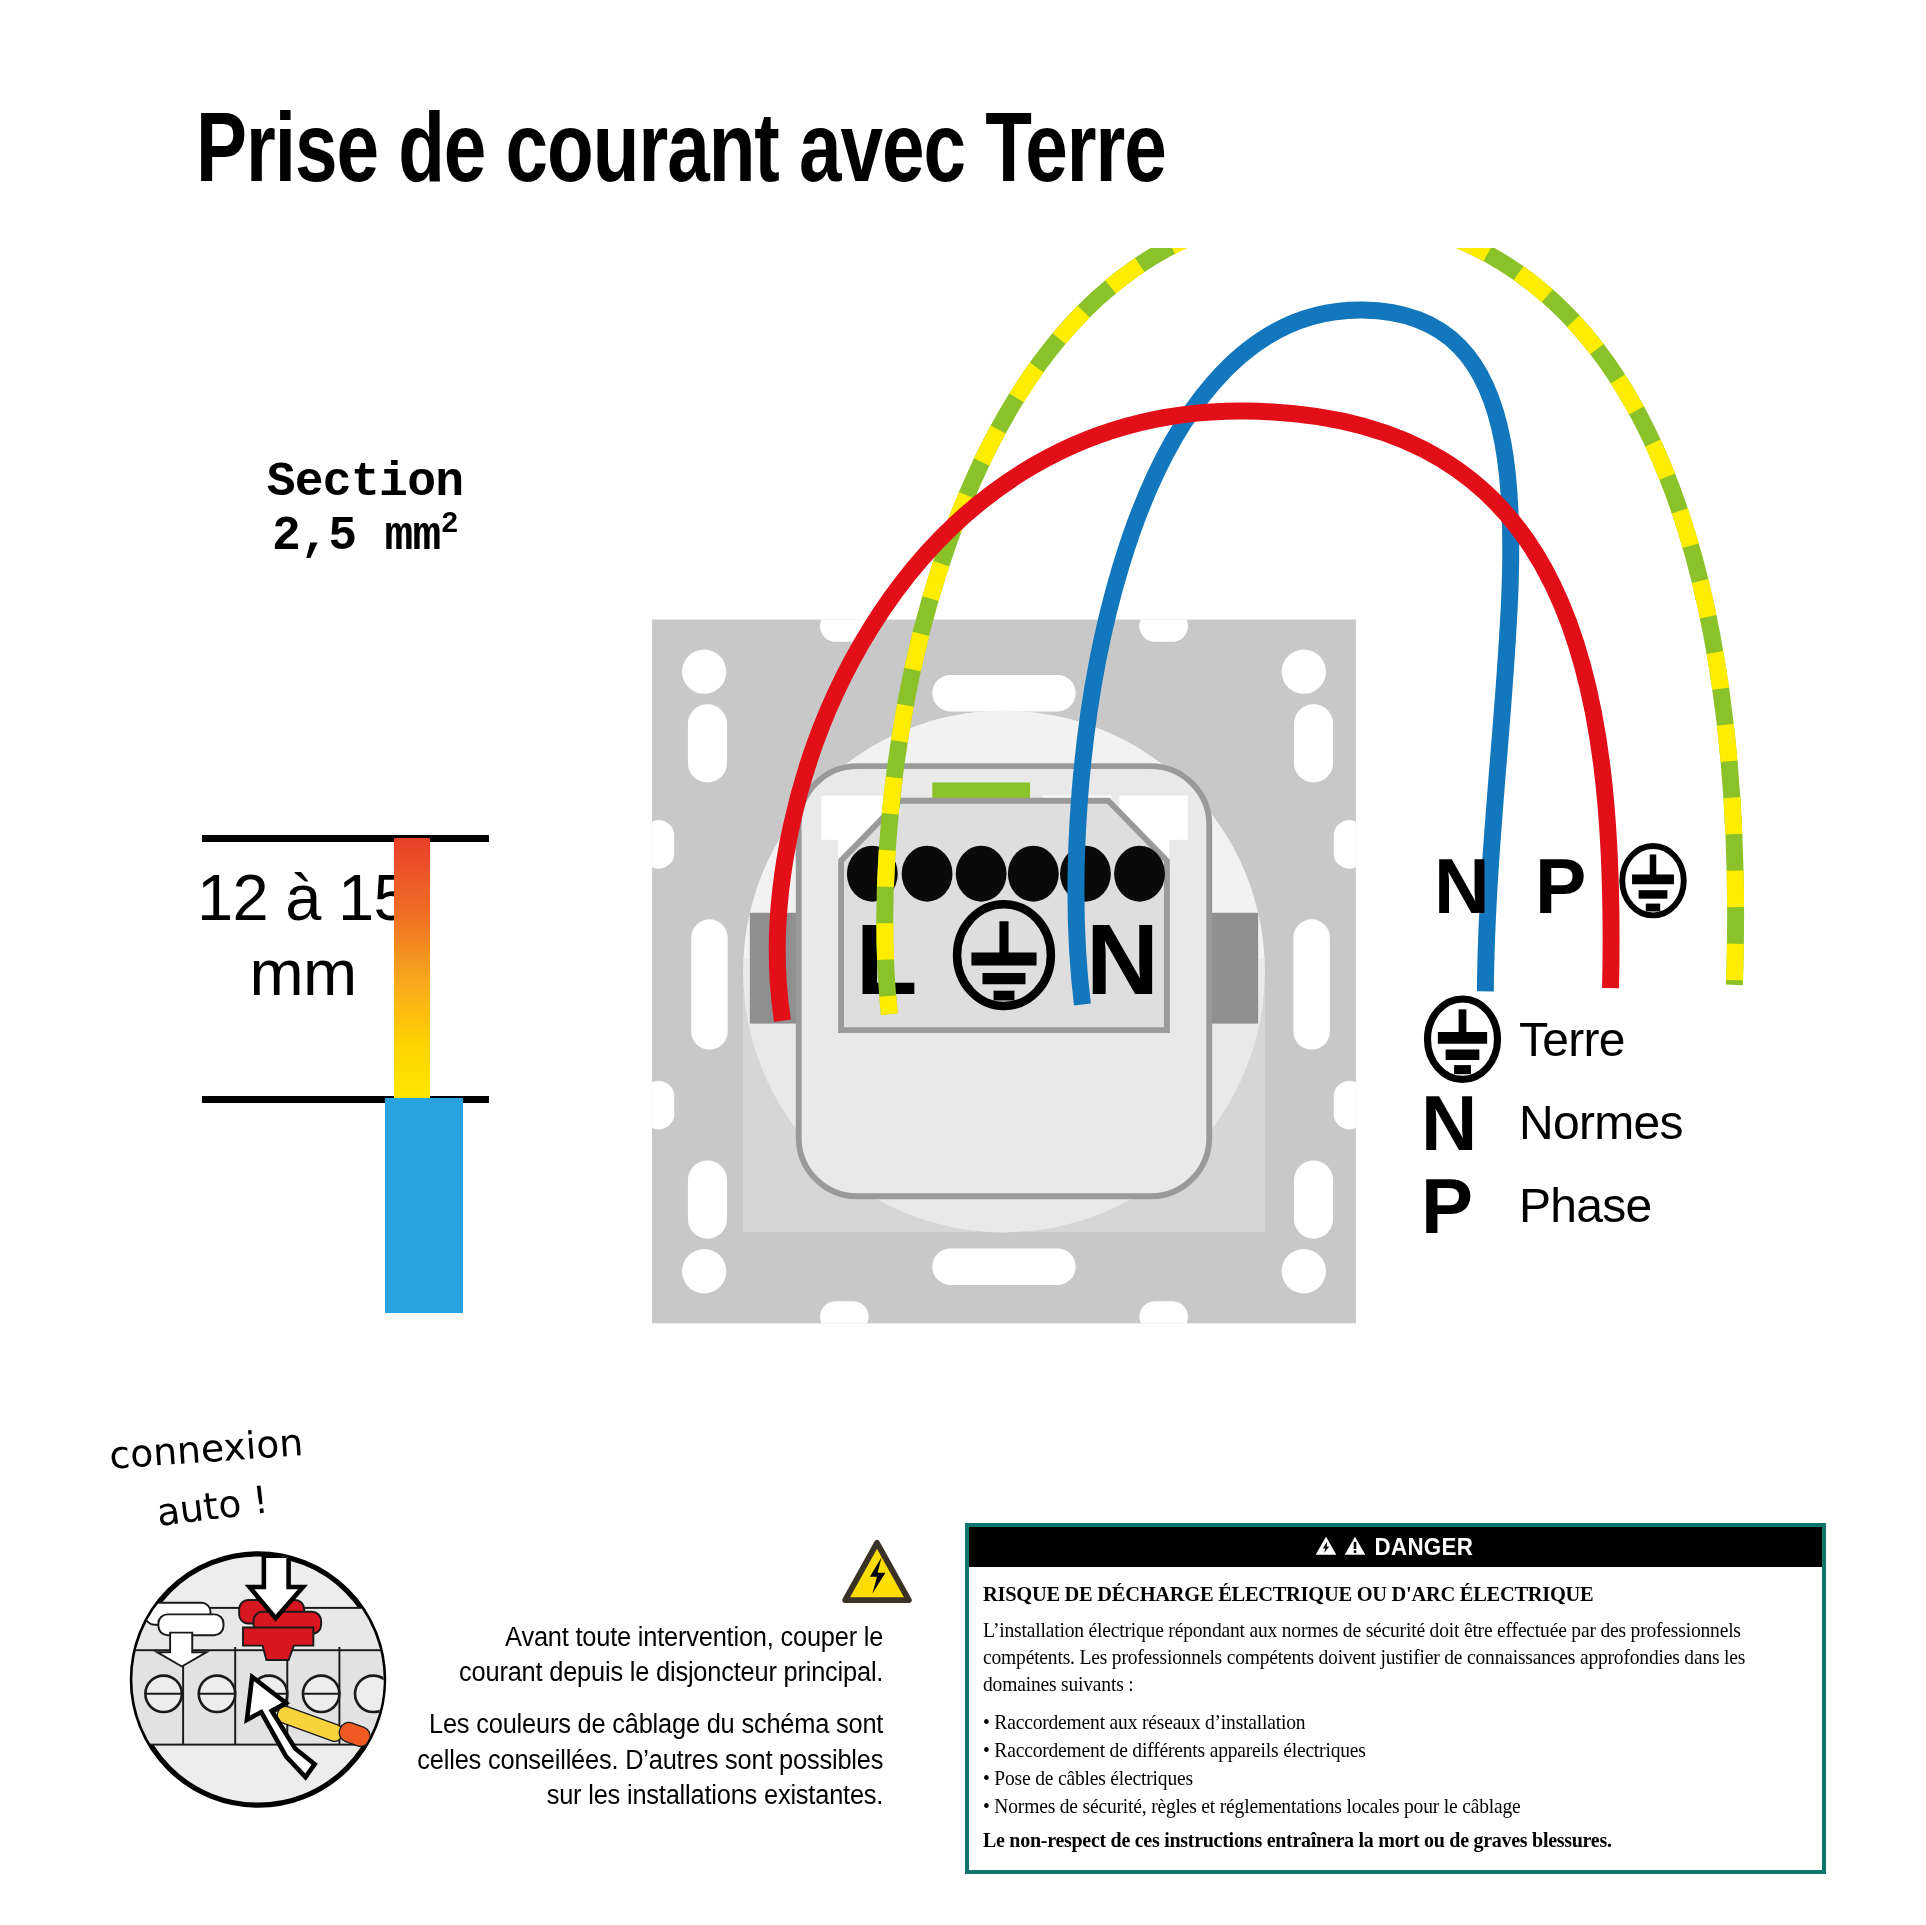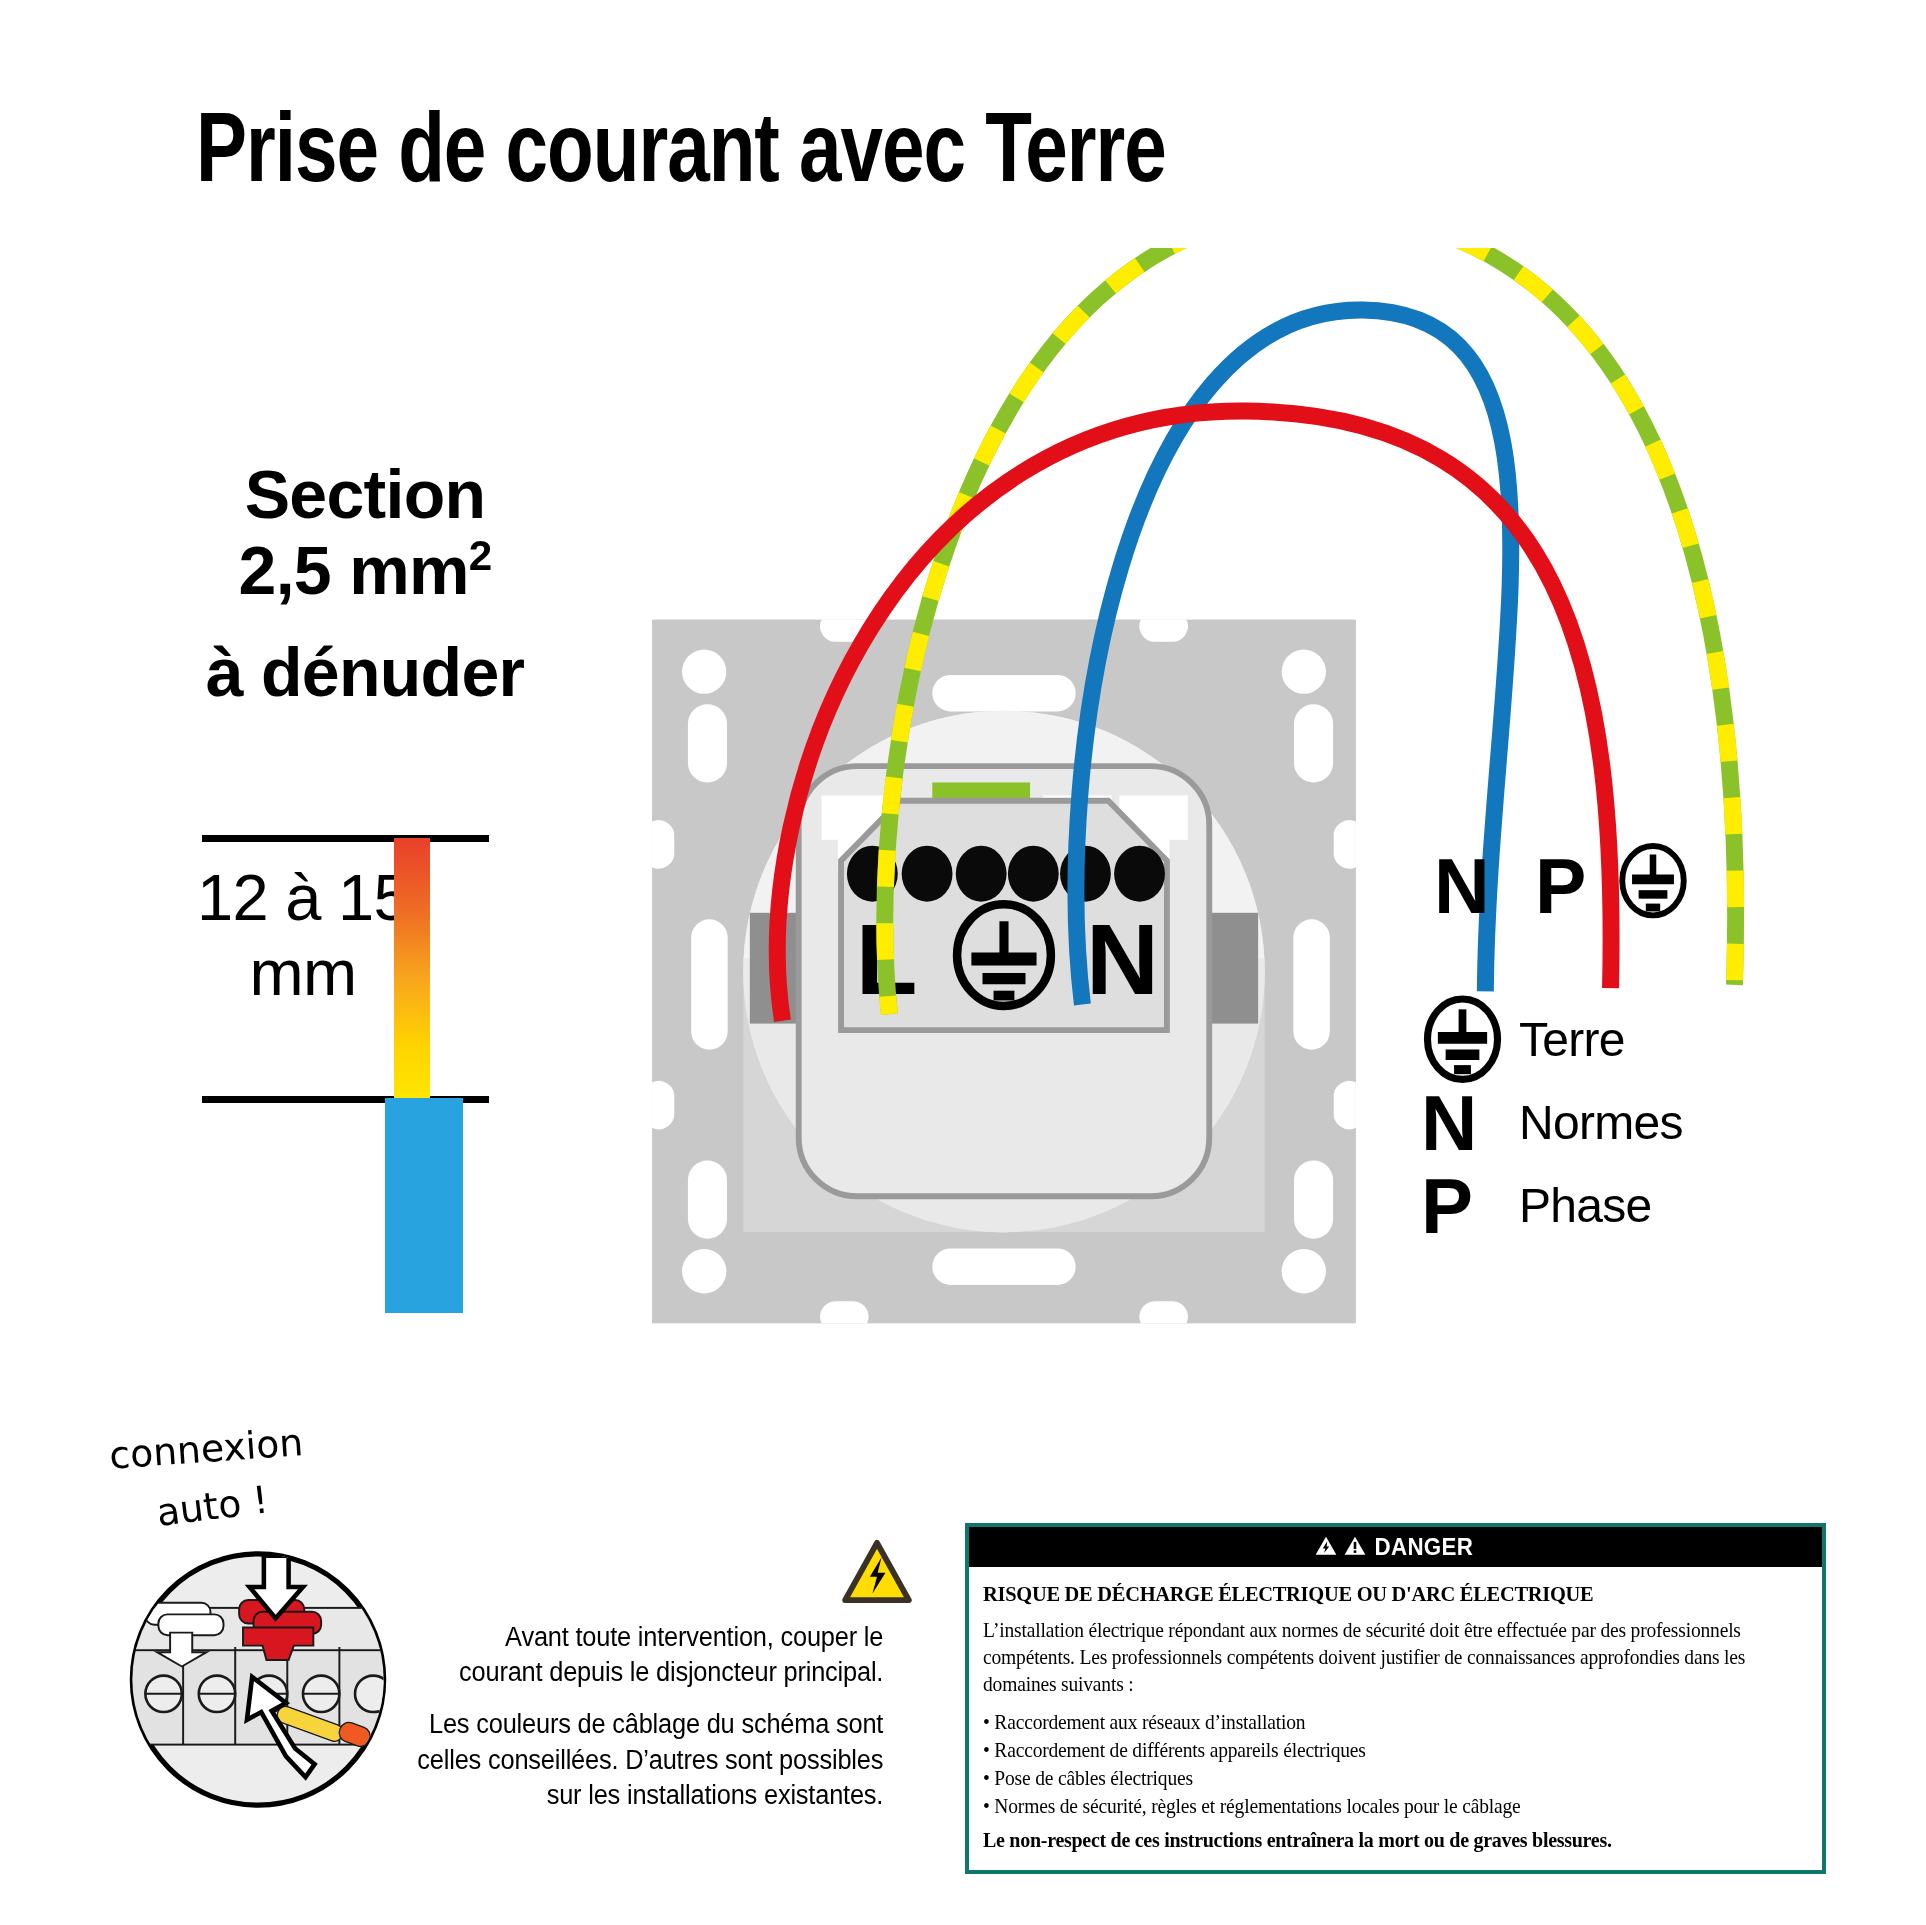--- a/index.html
+++ b/index.html
@@ -14,22 +14,22 @@
     left:196px;top:98px;width:1434px;
     font-size:98px;font-weight:bold;line-height:1.0;
     letter-spacing:-1.3px;
     transform:scaleX(0.78);transform-origin:left top;
     white-space:nowrap;
   }
 
   
   #spec-block{left:163px;top:456px;width:404px;text-align:center;}
   #spec-block .spec-line{
-    font-size:68px;font-weight:bold;line-height:1.12;
-    letter-spacing:-0.7px;white-space:nowrap;
+    font-size:48px;font-weight:bold;line-height:1.12;
+    letter-spacing:-0.7px;white-space:nowrap;font-family:Liberation Mono, monospace;
   }
   #spec-block .gap{height:26px;}
   sup.sq{font-size:0.62em;vertical-align:super;line-height:0;}
 
   
   #strip-gauge{left:163px;top:835px;width:404px;height:496px;}
   .rule{position:absolute;left:39px;width:287px;height:7.2px;background:#000;}
   #rule-top{top:0px;}
   #rule-bottom{top:261px;}
   #strip-value{
@@ -111,21 +111,20 @@
 </style>
 </head>
 <body>
 
 <div class="abs" id="page-title">Prise de courant avec Terre</div>
 
 <div class="abs" id="spec-block">
   <div class="spec-line">Section</div>
   <div class="spec-line"><span>2,5 mm</span><sup class="sq">2</sup></div>
   <div class="gap"></div>
-  <div class="spec-line">à dénuder</div>
 </div>
 
 <div class="abs" id="strip-gauge">
   <div class="rule" id="rule-top"></div>
   <div class="rule" id="rule-bottom"></div>
   <div id="strip-value">12 à 15 mm</div>
   <div id="copper-core"></div>
   <div id="blue-sheath"></div>
 </div>
 

